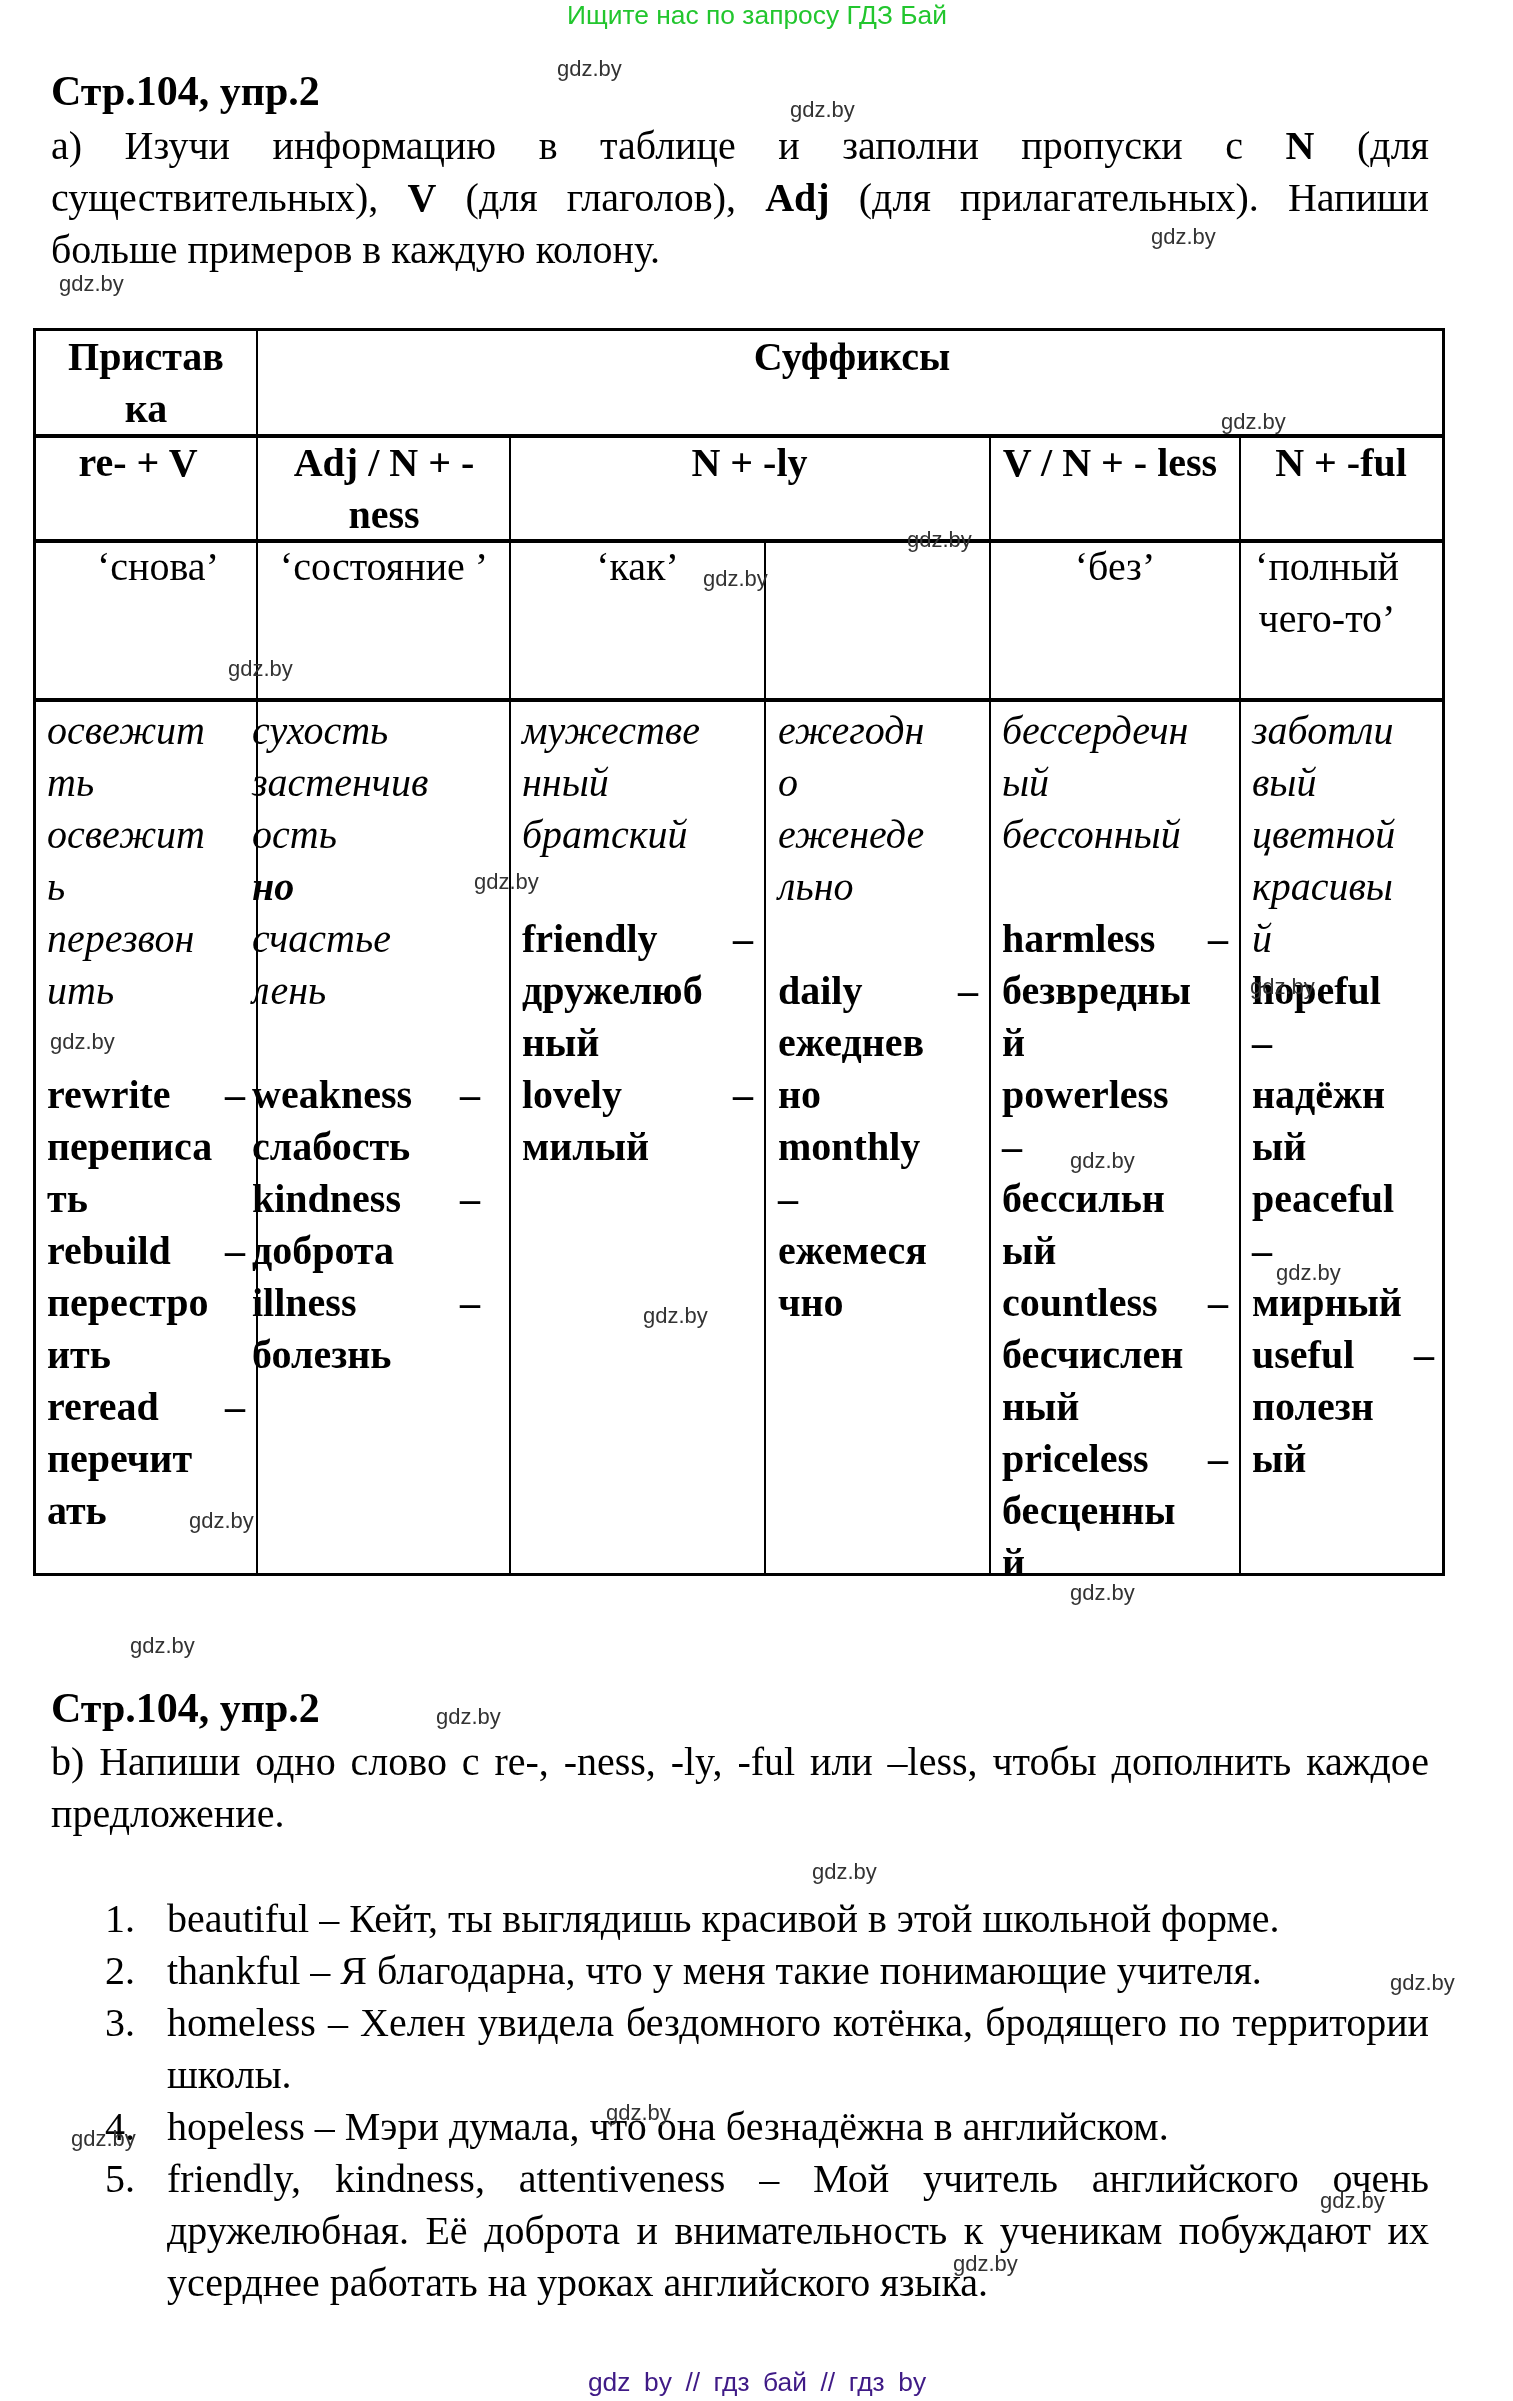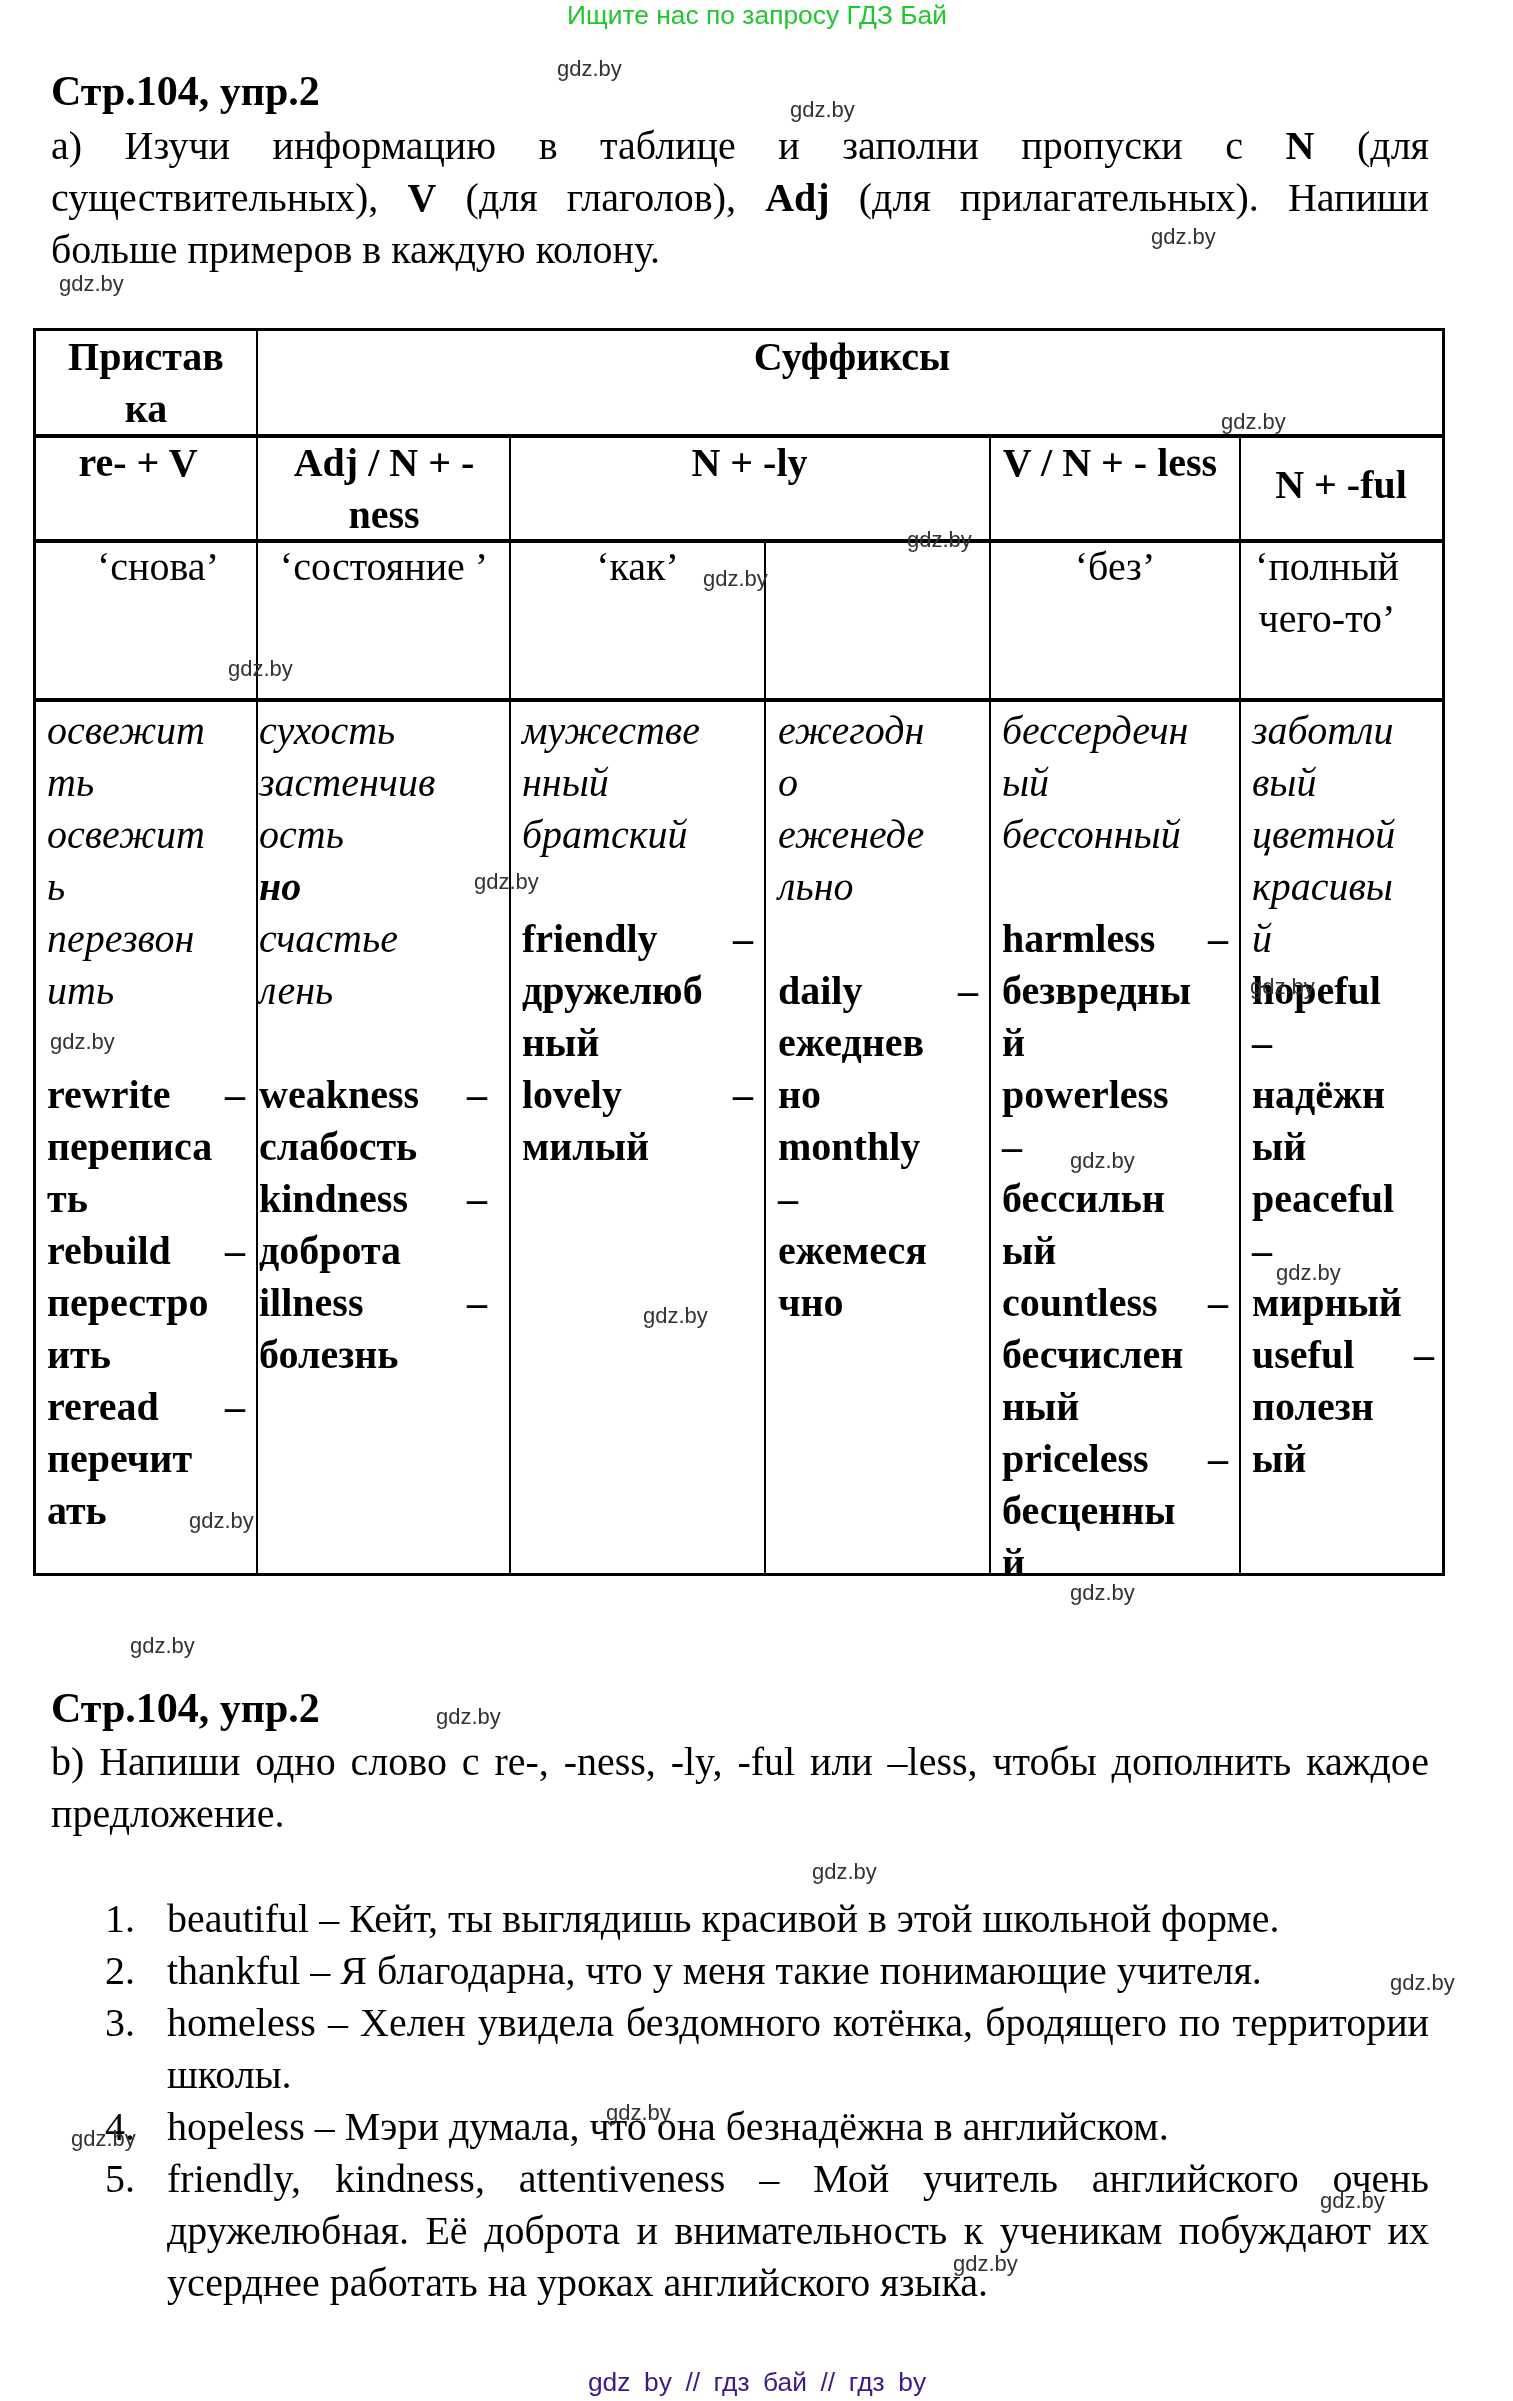--- a/index.html
+++ b/index.html
@@ -79,21 +79,21 @@
   <div class="vline" style="left:953px;top:106px;bottom:0;"></div>
   <div class="vline" style="left:1203px;top:106px;bottom:0;"></div>
 
   <div class="cell center bold" style="left:0;top:0;width:220px;">Пристав ка</div>
   <div class="cell center bold" style="left:223px;top:0;width:1186px;">Суффиксы</div>
 
   <div class="cell center bold" style="left:0;top:106px;width:204px;">re- + V</div>
   <div class="cell center bold" style="left:223px;top:106px;width:250px;">Adj / N + - ness</div>
   <div class="cell center bold" style="left:475px;top:106px;width:477px;">N + -ly</div>
   <div class="cell center bold" style="left:950px;top:106px;width:248px;">V / N + - less</div>
-  <div class="cell center bold" style="left:1205px;top:106px;width:200px;margin-top:22px;">N + -ful</div>
+  <div class="cell center bold" style="left:1205px;top:106px;width:200px;">N + -ful</div>
 
   <div class="cell center" style="left:0;top:210px;width:244px;">‘снова’</div>
   <div class="cell center" style="left:223px;top:210px;width:250px;">‘состояние ’</div>
   <div class="cell center" style="left:475px;top:210px;width:253px;">‘как’</div>
   <div class="cell center" style="left:955px;top:210px;width:248px;">‘без’</div>
   <div class="cell center" style="left:1205px;top:210px;width:172px;">‘полный чего-то’</div>
 
   <div class="cell" style="left:0;top:374px;width:220px;">
     <span class="it">освежит</span>
     <span class="it">ть</span>
@@ -106,21 +106,21 @@
     <span class="bdl">переписа</span>
     <span class="bdl">ть</span>
     <span class="bd">rebuild –</span>
     <span class="bdl">перестро</span>
     <span class="bdl">ить</span>
     <span class="bd">reread –</span>
     <span class="bdl">перечит</span>
     <span class="bdl">ать</span>
   </div>
 
-  <div class="cell" style="left:212px;top:374px;width:250px;">
+  <div class="cell" style="left:205px;top:374px;width:250px;">
     <span class="it">сухость</span>
     <span class="it">застенчив</span>
     <span class="it">ость</span>
     <span class="itb">но</span>
     <span class="it">счастье</span>
     <span class="it">лень</span>
     <span class="it" style="height:52px;"></span>
     <span class="bd">weakness –</span>
     <span class="bdl">слабость</span>
     <span class="bd">kindness –</span>

